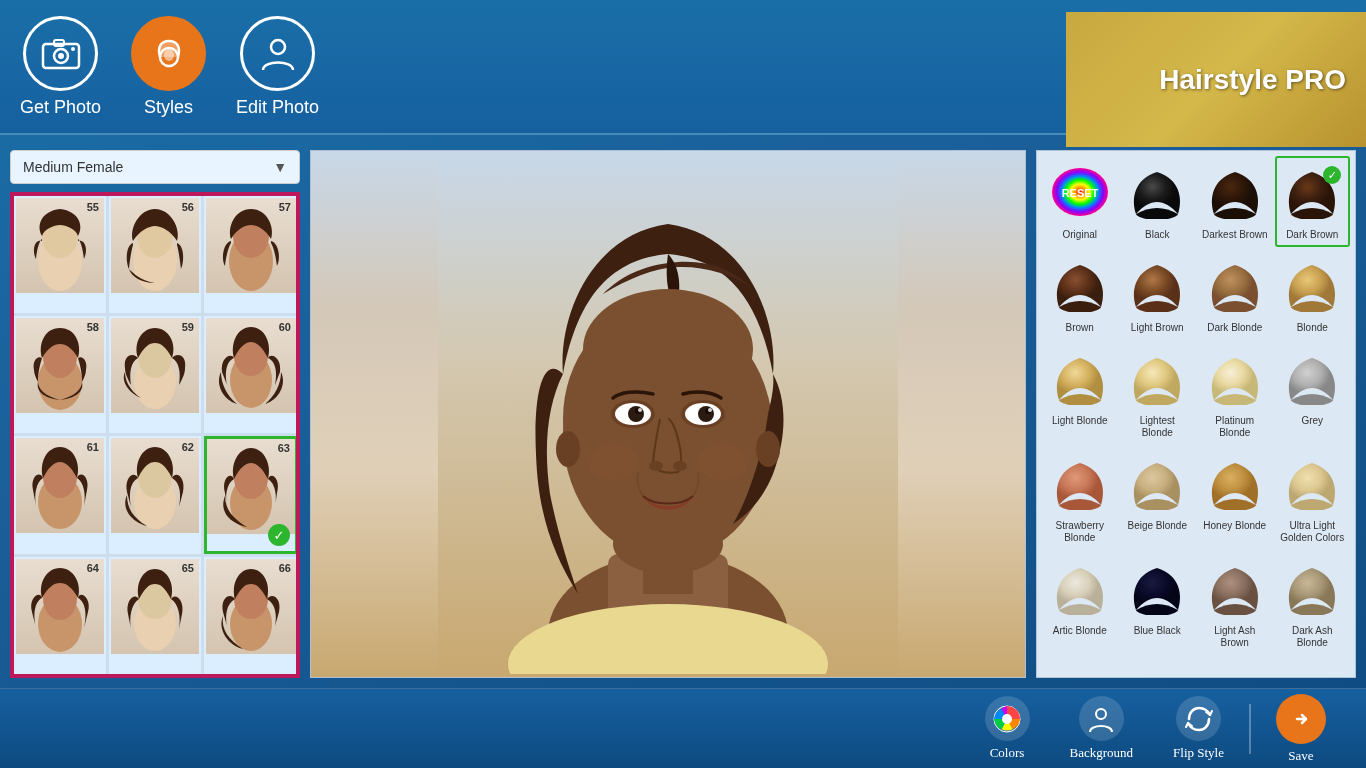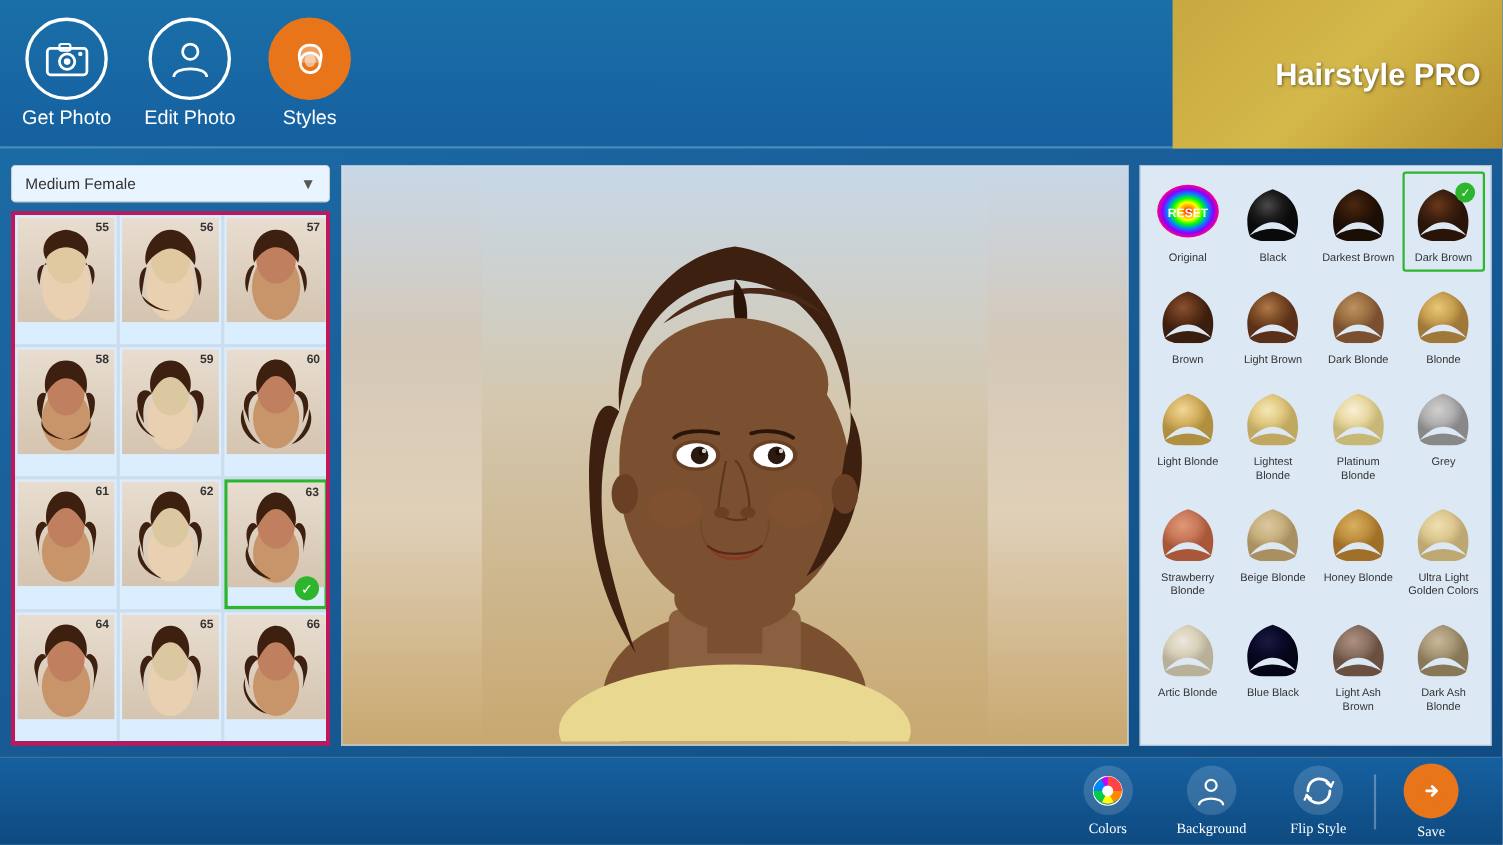--- a/index.html
+++ b/index.html
@@ -52,21 +52,21 @@
     .nav-label {
       font-size: 18px;
       color: #fff;
       font-weight: 500;
     }
 
     
     .brand-area {
       position: absolute;
       right: 0;
-      top: 0;
+      top: 12px;
       width: 300px;
       height: 135px;
       background: linear-gradient(135deg, #c8a840 0%, #d4b84a 50%, #b8922e 100%);
       display: flex;
       align-items: center;
       justify-content: flex-end;
       padding-right: 20px;
       overflow: hidden;
     }
     .brand-text {
@@ -304,38 +304,38 @@
           <circle cx="20" cy="20" r="7" stroke="white" stroke-width="2.5" fill="none"></circle>
           <circle cx="20" cy="20" r="3" fill="white"></circle>
           <rect x="13" y="4" width="10" height="6" rx="2" stroke="white" stroke-width="2" fill="none"></rect>
           <circle cx="32" cy="13" r="2" fill="white"></circle>
         </svg>
       </div>
       <span class="nav-label">Get Photo</span>
     </div>
 
     <div class="nav-item">
-      <div class="nav-icon-circle">
-        <svg width="38" height="38" viewBox="0 0 38 38" fill="none">
-          <circle cx="19" cy="13" r="7" stroke="white" stroke-width="2.5" fill="none"></circle>
-          <path d="M4 36 C4 26 34 26 34 36" stroke="white" stroke-width="2.5" fill="none"></path>
-        </svg>
-      </div>
-      <span class="nav-label">Edit Photo</span>
-    </div>
-
-    <div class="nav-item">
       <div class="nav-icon-circle active">
         <svg width="40" height="40" viewBox="0 0 40 40" fill="none">
           <circle cx="20" cy="24" r="9" stroke="white" stroke-width="2.5" fill="none"></circle>
           <path d="M11 24 C8 14 12 8 20 8 C28 8 32 14 29 24" stroke="white" stroke-width="2.5" fill="white" fill-opacity="0.3"></path>
           <ellipse cx="20" cy="22" rx="5" ry="6" fill="white" opacity="0.5"></ellipse>
         </svg>
       </div>
       <span class="nav-label">Styles</span>
+    </div>
+
+    <div class="nav-item">
+      <div class="nav-icon-circle">
+        <svg width="38" height="38" viewBox="0 0 38 38" fill="none">
+          <circle cx="19" cy="13" r="7" stroke="white" stroke-width="2.5" fill="none"></circle>
+          <path d="M4 36 C4 26 34 26 34 36" stroke="white" stroke-width="2.5" fill="none"></path>
+        </svg>
+      </div>
+      <span class="nav-label">Edit Photo</span>
     </div>
   </div>
 
   <div class="brand-area">
     <span class="brand-text">Hairstyle PRO</span>
 
   </div>
 </div>
 
 <div class="main-content">

